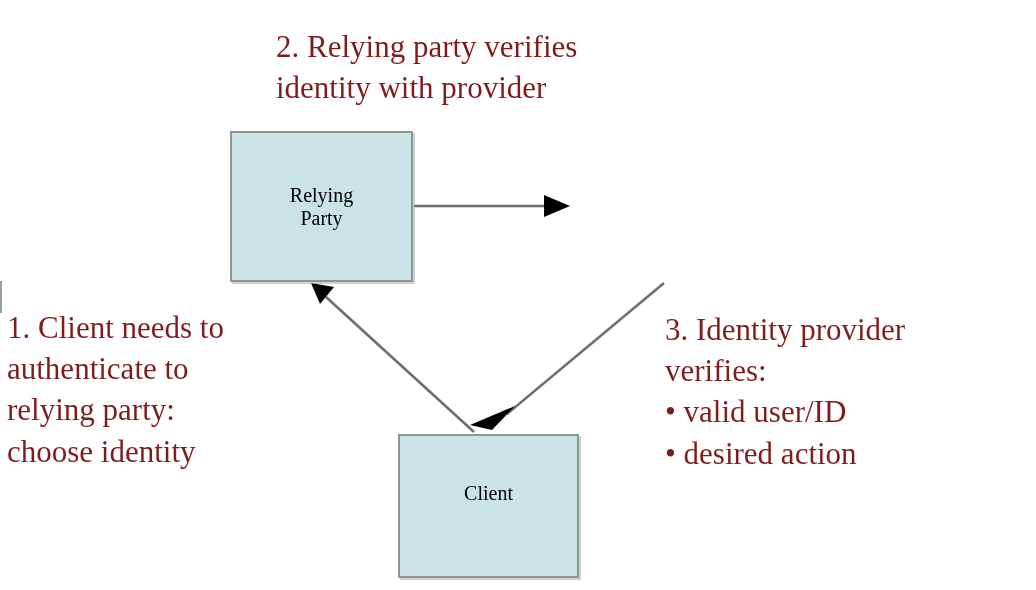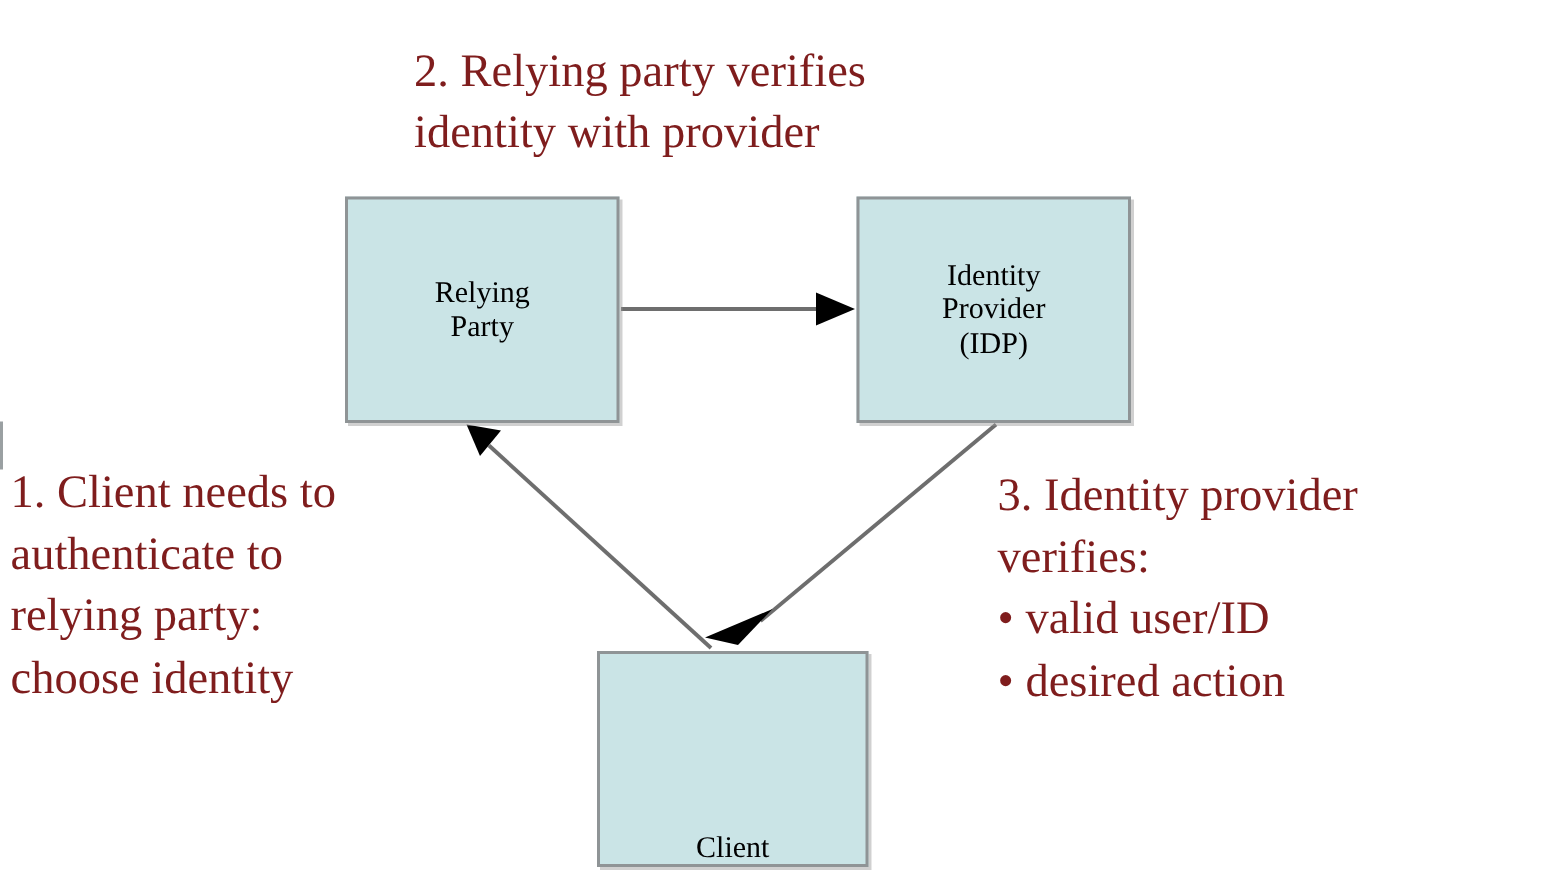--- a/index.html
+++ b/index.html
@@ -60,21 +60,21 @@
     left: 571px;
     top: 131px;
     width: 183px;
     height: 151px;
   }
   #node-client {
     left: 398px;
     top: 434px;
     width: 181px;
     height: 144px;
-    align-items: flex-end;
+    align-items: flex-start;
     padding-top: 46px;
   }
 
   
   .annotation {
     position: absolute;
     font-size: 31px;
     line-height: 1.33;
     color: #7f1d1d;
     white-space: pre-line;
@@ -131,25 +131,20 @@
       <line x1="664" y1="283" x2="507" y2="414" stroke="#6e6e6e" stroke-width="2.6"></line>
       <polygon points="492,430 515,406 470,425" fill="#000000"></polygon>
     </g>
   </svg>
 
   <div id="node-relying-party" class="node">
     <span class="node-label">Relying
 Party</span>
   </div>
 
-  <div id="node-idp" class="node">
-    <span class="node-label">Identity
-Provider
-(IDP)</span>
-  </div>
 
   <div id="node-client" class="node">
     <span class="node-label">Client</span>
   </div>
 
   <div id="caption-step2" class="annotation">2. Relying party verifies
 identity with provider</div>
 
   <div id="caption-step1" class="annotation">1. Client needs to
 authenticate to

